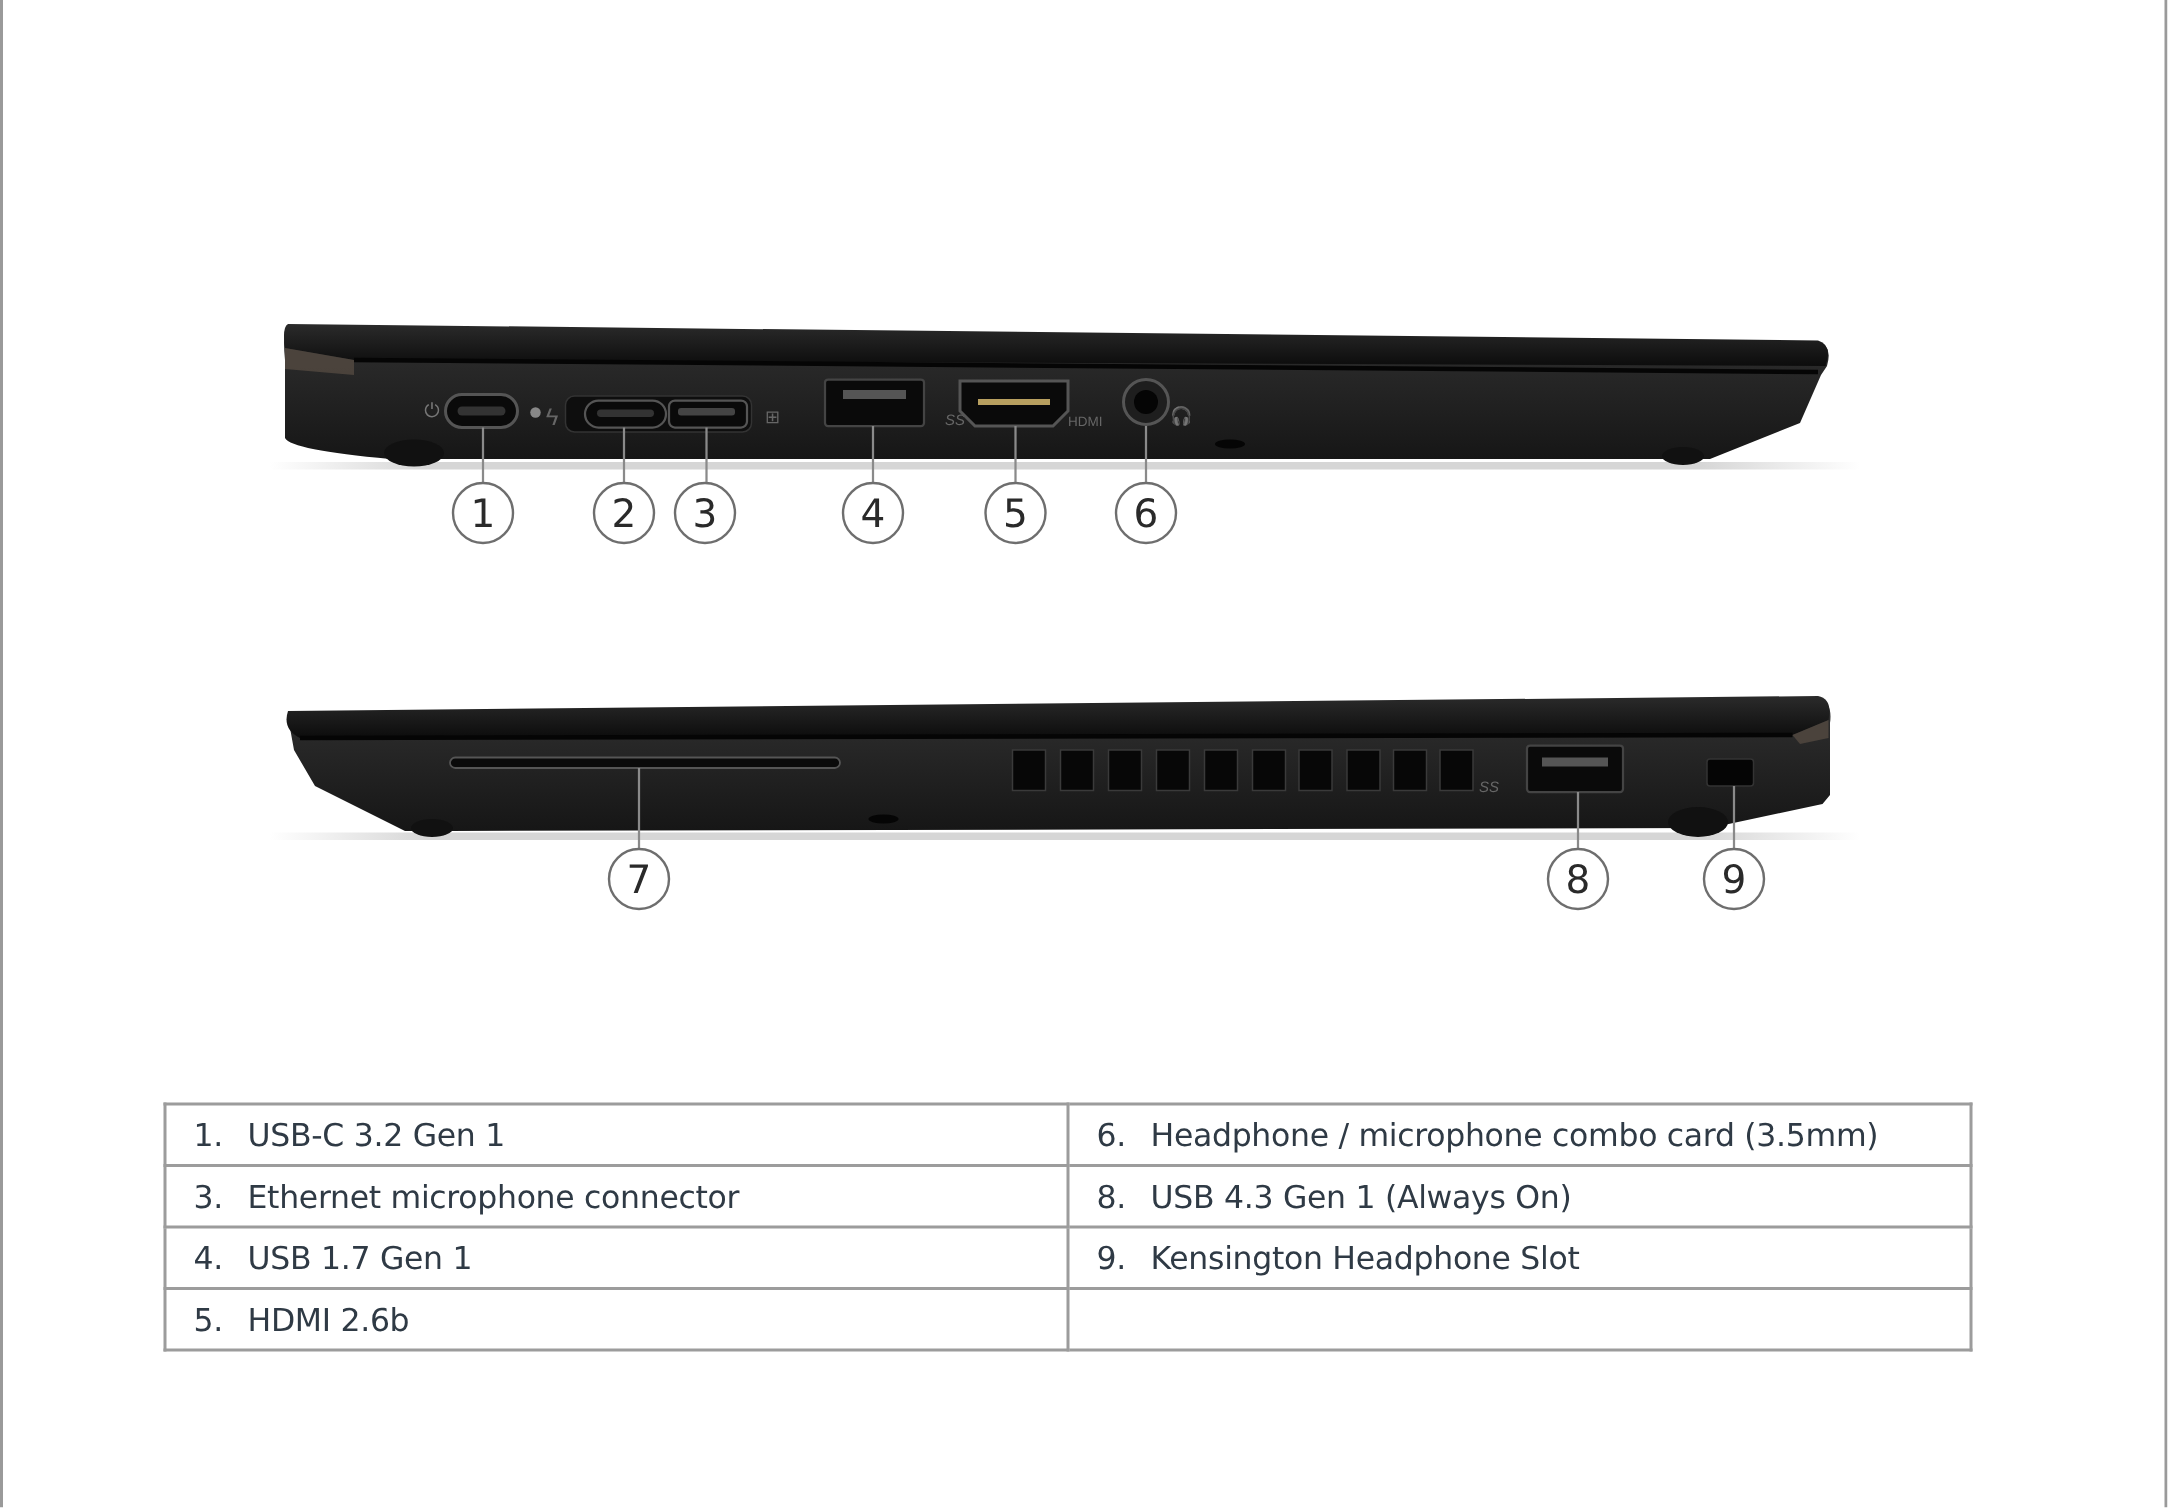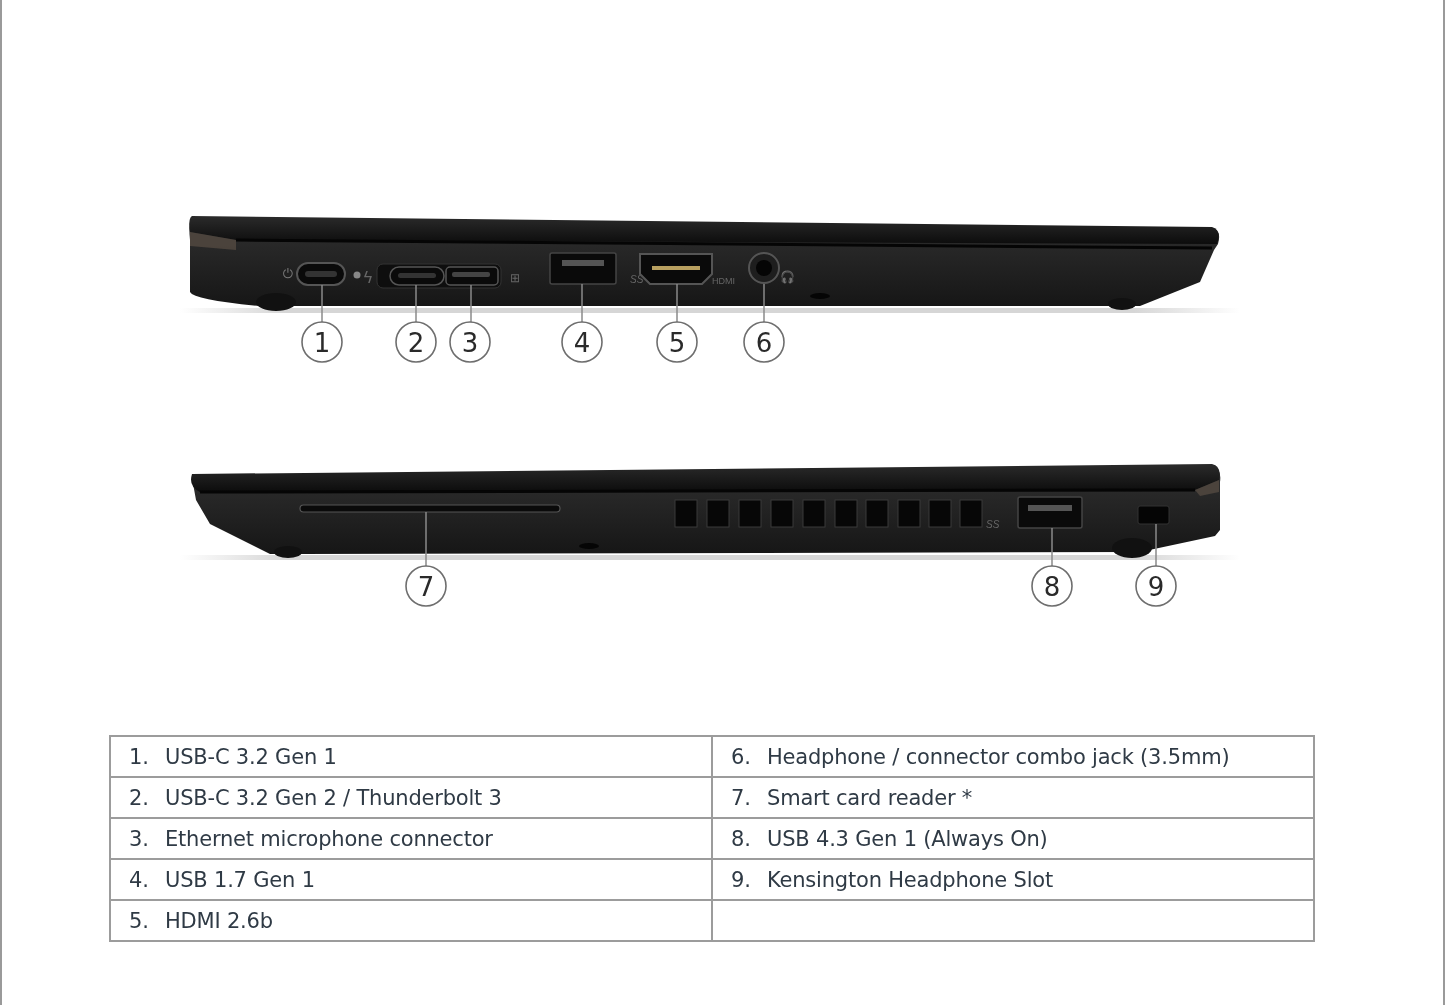--- a/index.html
+++ b/index.html
@@ -154,25 +154,21 @@
   <g class="callout">
       <circle cx="1156" cy="586" r="20"></circle>
       <text x="1156" y="587">9</text>
     </g>
 </svg>
 
 <table class="ports">
   <tbody>
       <tr>
     <td><span class="num">1.</span><span>USB-C 3.2 Gen 1</span></td>
-    <td><span class="num">6.</span><span>Headphone / connector combo jack (3.5mm)</span></td>
-  </tr>
-  <tr>
-    <td><span class="num">2.</span><span>USB-C 3.2 Gen 2 / Thunderbolt 3</span></td>
-    <td><span class="num">7.</span><span>Smart card reader *</span></td>
+    <td><span class="num">6.</span><span>Headphone / microphone combo card (3.5mm)</span></td>
   </tr>
   <tr>
     <td><span class="num">3.</span><span>Ethernet microphone connector</span></td>
     <td><span class="num">8.</span><span>USB 4.3 Gen 1 (Always On)</span></td>
   </tr>
   <tr>
     <td><span class="num">4.</span><span>USB 1.7 Gen 1</span></td>
     <td><span class="num">9.</span><span>Kensington Headphone Slot</span></td>
   </tr>
   <tr>

